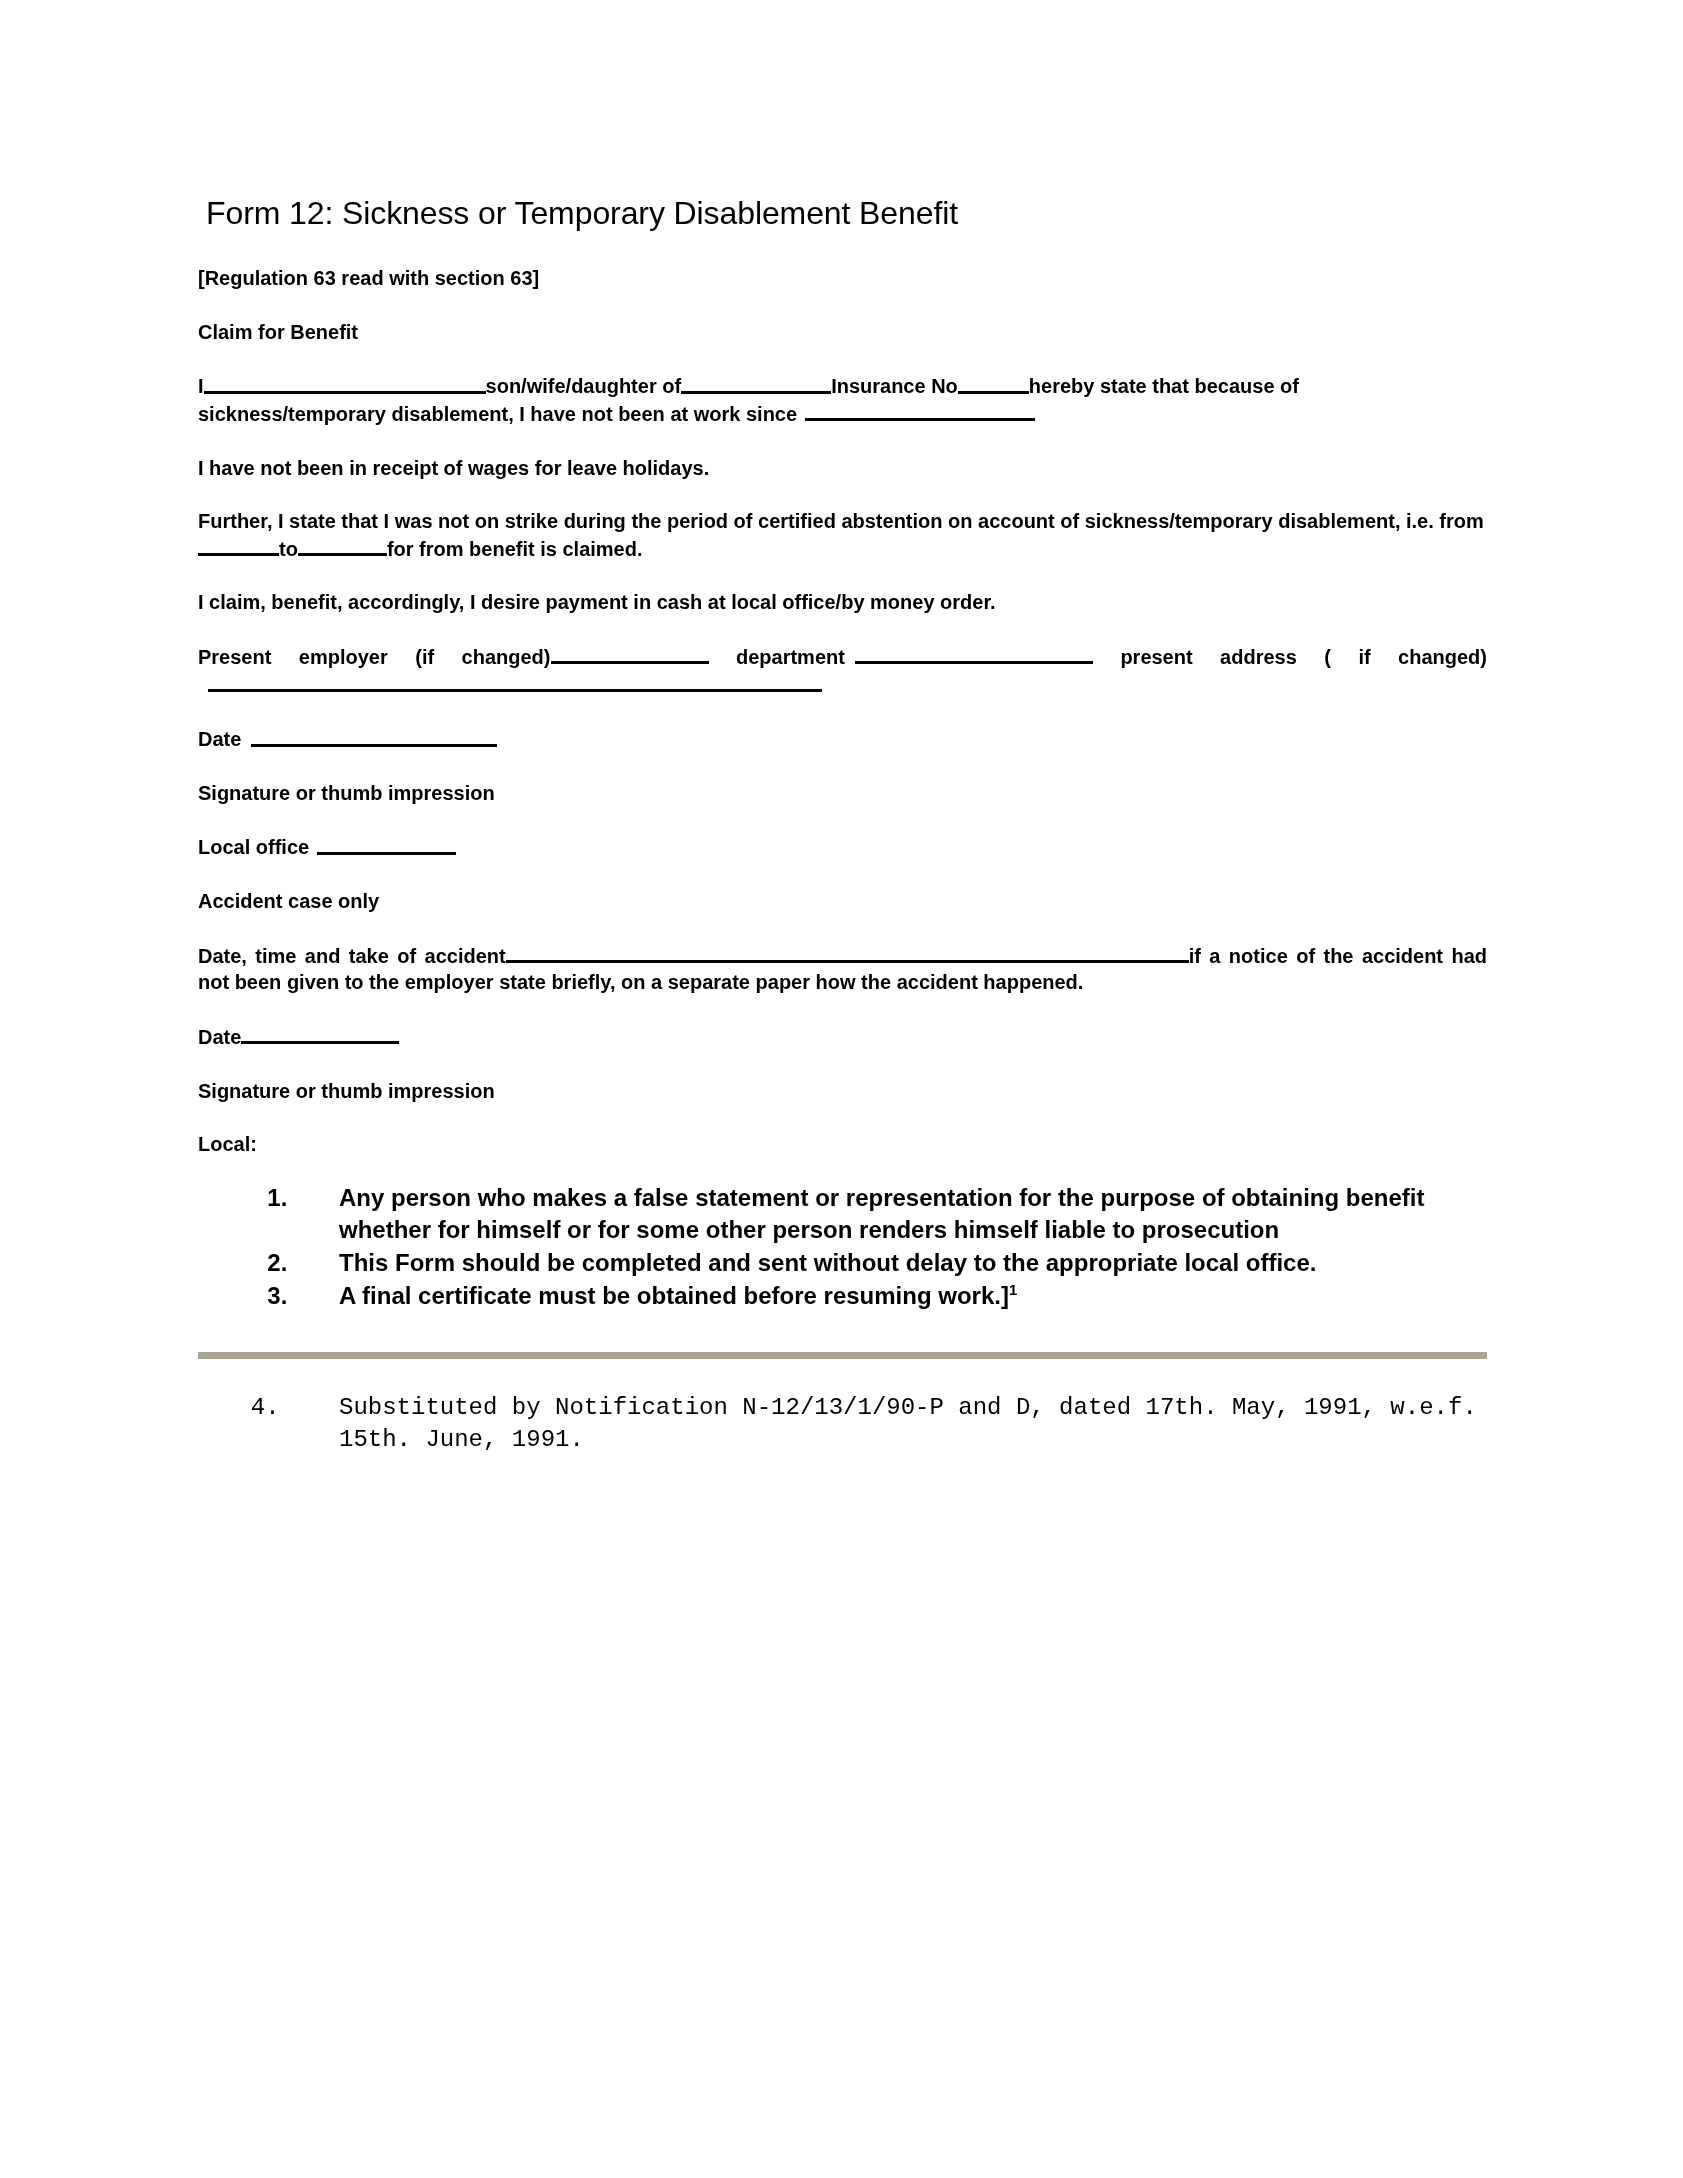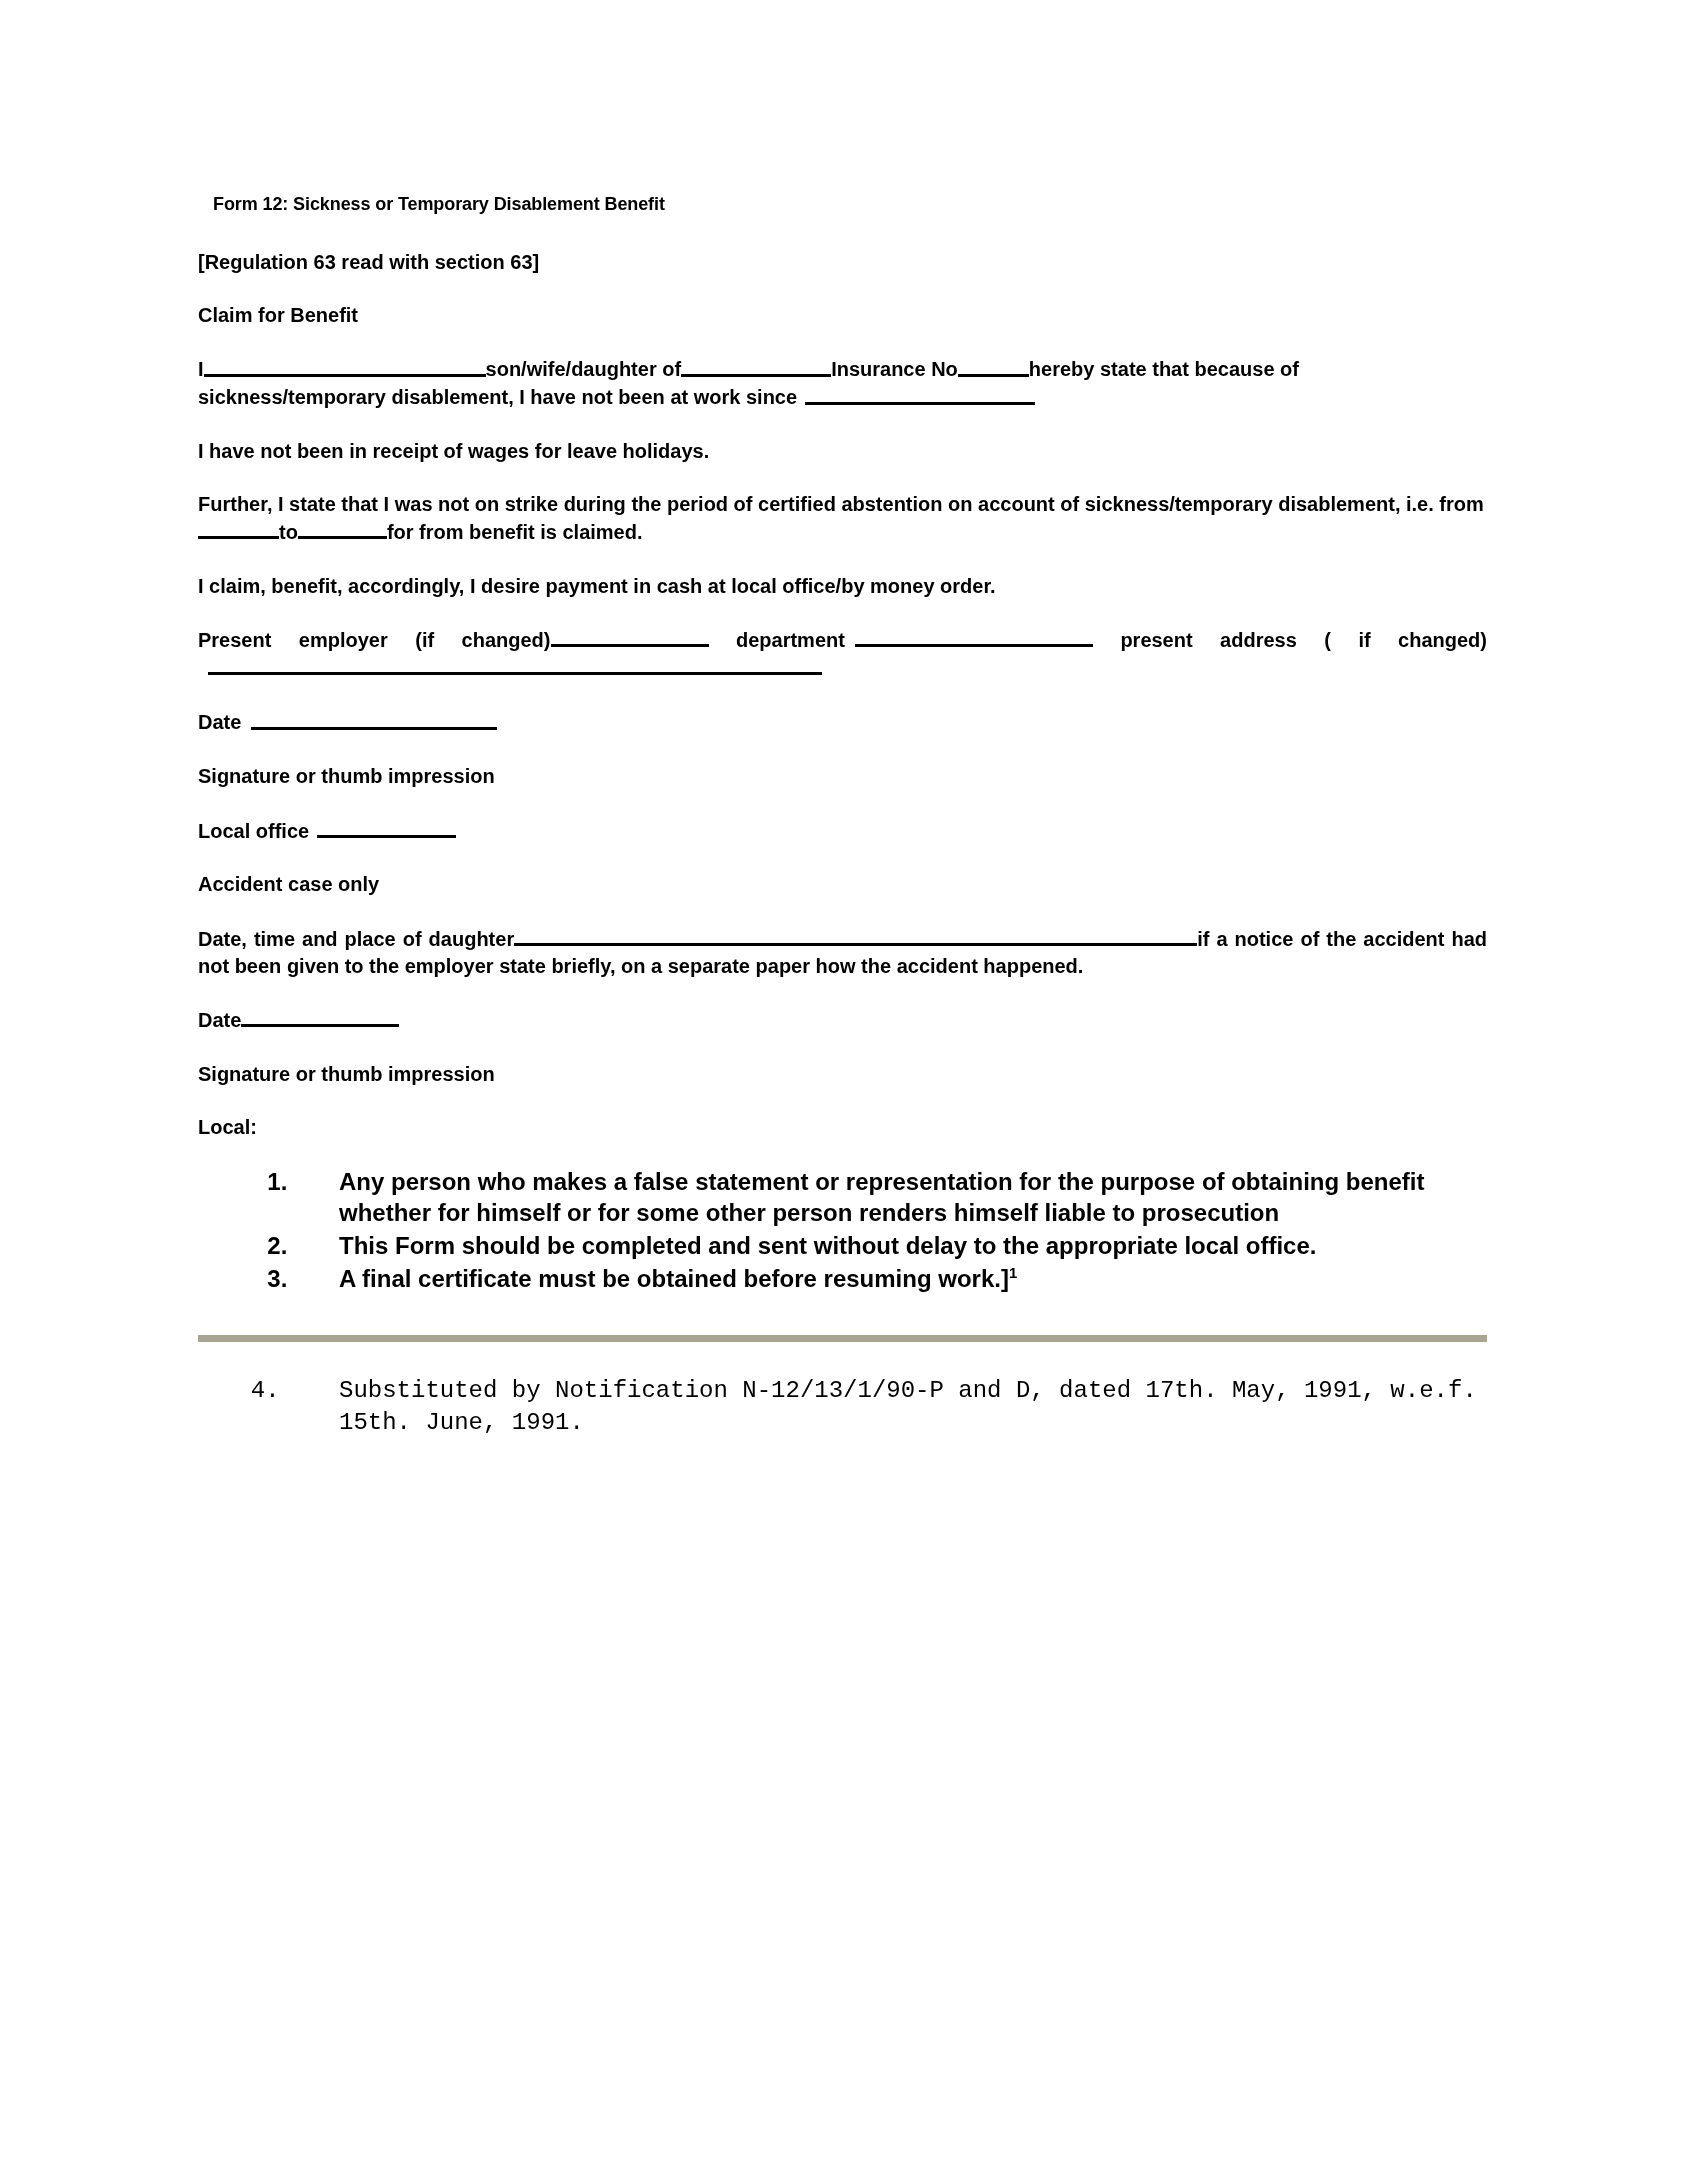--- a/index.html
+++ b/index.html
@@ -23,24 +23,24 @@
   }
   .content {
     position: absolute;
     left: 198px;
     top: 194px;
     width: 1289px;
   }
 
   
   .doc-title {
-    font-size: 18px;
-    font-weight: bold;
+    font-size: 32px;
+    font-weight: normal;
     line-height: 1.2;
-    margin: 0 0 33px 15px;
+    margin: 0 0 33px 8px;
     letter-spacing: -0.1px;
   }
   p.para {
     font-size: 20px;
     font-weight: bold;
     line-height: 1.32;
     margin: 0 0 27px 0;
   }
   p.tight {
     margin-bottom: 25px;
@@ -141,21 +141,21 @@
       <span>present address ( if changed)</span><span class="blank b-address"></span></p>
 
     <p class="para"><span>Date</span><span class="blank b-date1"></span></p>
 
     <p class="para">Signature or thumb impression</p>
 
     <p class="para"><span>Local office</span><span class="blank b-localoffice"></span></p>
 
     <p class="para">Accident case only</p>
 
-    <p class="para justify"><span>Date, time and place  of daughter</span><span class="blank b-accident"></span><span>if a notice of the accident had not been given to the employer state briefly, on a separate paper how the accident happened.</span></p>
+    <p class="para justify"><span>Date, time and take  of accident</span><span class="blank b-accident"></span><span>if a notice of the accident had not been given to the employer state briefly, on a separate paper how the accident happened.</span></p>
 
     <p class="para"><span>Date</span><span class="blank b-date2"></span></p>
 
     <p class="para">Signature or thumb impression</p>
 
     <p class="para tight"><b>Local</b><span>:</span></p>
 
     <ol class="notes-list">
       <li><span>Any person who makes a false statement or representation for the purpose of obtaining benefit whether for himself or for some other person renders himself liable to prosecution</span></li>
       <li><span>This Form should be completed and sent without delay to the appropriate local office.</span></li>

